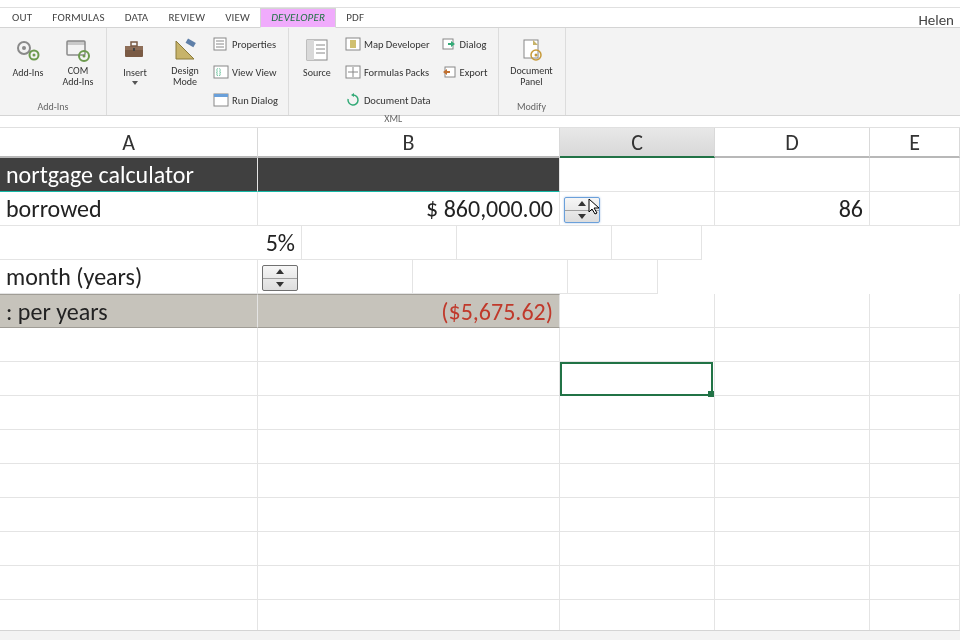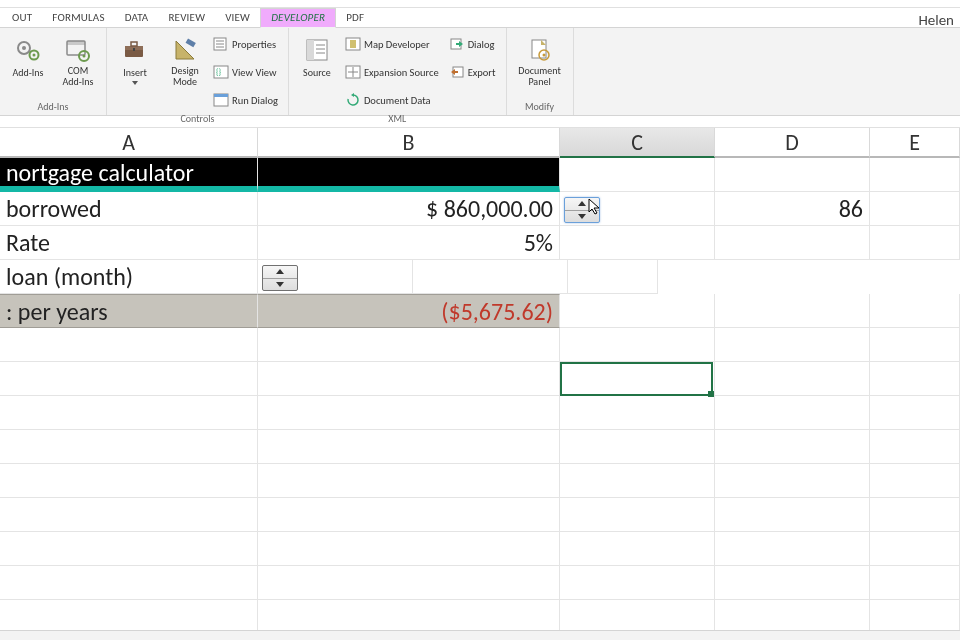--- a/index.html
+++ b/index.html
@@ -148,23 +148,23 @@
     border-bottom:1px solid #e4e4e4;
     font-family: Calibri, Arial, sans-serif;
     font-size: 24px;
     color:#222;
     display:flex; align-items:center;
     padding: 0 6px;
   }
   .cell.right { justify-content:flex-end; }
   .row-title .cell.colA,
   .row-title .cell.colB {
-    background:#000000;
+    background:#404040;
     color:#fff;
-    border-bottom:6px solid #14b8a6;
+    border-bottom:1px solid #14b8a6;
   }
   .row-result .cell.colA,
   .row-result .cell.colB {
     background:#c6c3bb;
     border-top:1px solid #a09d96;
     border-bottom:1px solid #a09d96;
   }
   .row-result .cell.colB { color:#c0392b; }
 
   .spin-btn {
@@ -316,21 +316,20 @@
           <span class="sicon">
               <svg width="16" height="16">
                 <rect x="1" y="2" width="14" height="12" fill="#fff" stroke="#888"></rect>
                 <rect x="1" y="2" width="14" height="3" fill="#6aa0da"></rect>
               </svg>
             </span>
           <span>Run Dialog</span>
         </div>
       </div>
     </div>
-    <div class="ribbon-group-label">Controls</div>
   </div>
 
   <div class="ribbon-group">
     <div class="ribbon-group-items">
       <div class="big-btn">
         <span class="icon-box">
           <svg width="26" height="26">
               <rect x="3" y="3" width="20" height="20" fill="#fff" stroke="#888"></rect>
               <rect x="3" y="3" width="7" height="20" fill="#d9d9d9"></rect>
               <line x1="12" y1="8" x2="21" y2="8" stroke="#888"></line>
@@ -350,21 +349,21 @@
             </span>
           <span>Map Developer</span>
         </div>
         <div class="small-row">
           <span class="sicon">
               <svg width="16" height="16">
                 <rect x="1" y="2" width="14" height="12" fill="#fff" stroke="#888"></rect>
                 <path d="M3 8 h10 M8 3 v10" stroke="#888"></path>
               </svg>
             </span>
-          <span>Expansion Source</span>
+          <span>Formulas Packs</span>
         </div>
         <div class="small-row">
           <span class="sicon">
               <svg width="16" height="16">
                 <path d="M8 3 a5 5 0 1 1 -4.9 4" fill="none" stroke="#3a7" stroke-width="1.5"></path>
                 <polygon points="6,3 9,1 9,5" fill="#3a7"></polygon>
               </svg>
             </span>
           <span>Document Data</span>
         </div>
@@ -447,29 +446,28 @@
       </div>
       <svg class="cursor-ptr" style="left:28px;top:6px" width="14" height="18">
           <polygon points="1,1 1,14 4,11 7,16 9,15 6,10 11,10" fill="#fff" stroke="#000" stroke-width="1"></polygon>
         </svg>
     </div>
     <div class="cell colD right">86</div>
     <div class="cell colE"></div>
   </div>
 
   <div class="row">
-    <div class="cell colA">Rate</div>
     <div class="cell colB right">5%</div>
     <div class="cell colC"></div>
     <div class="cell colD"></div>
     <div class="cell colE"></div>
   </div>
 
   <div class="row">
-    <div class="cell colA">loan (month)</div>
+    <div class="cell colA">month (years)</div>
     <div class="cell colC" style="padding:0">
       <div class="spin-btn">
         <div class="half">
             <div class="tri-up"></div>
           </div>
         <div class="half">
             <div class="tri-dn"></div>
           </div>
       </div>
     </div>

